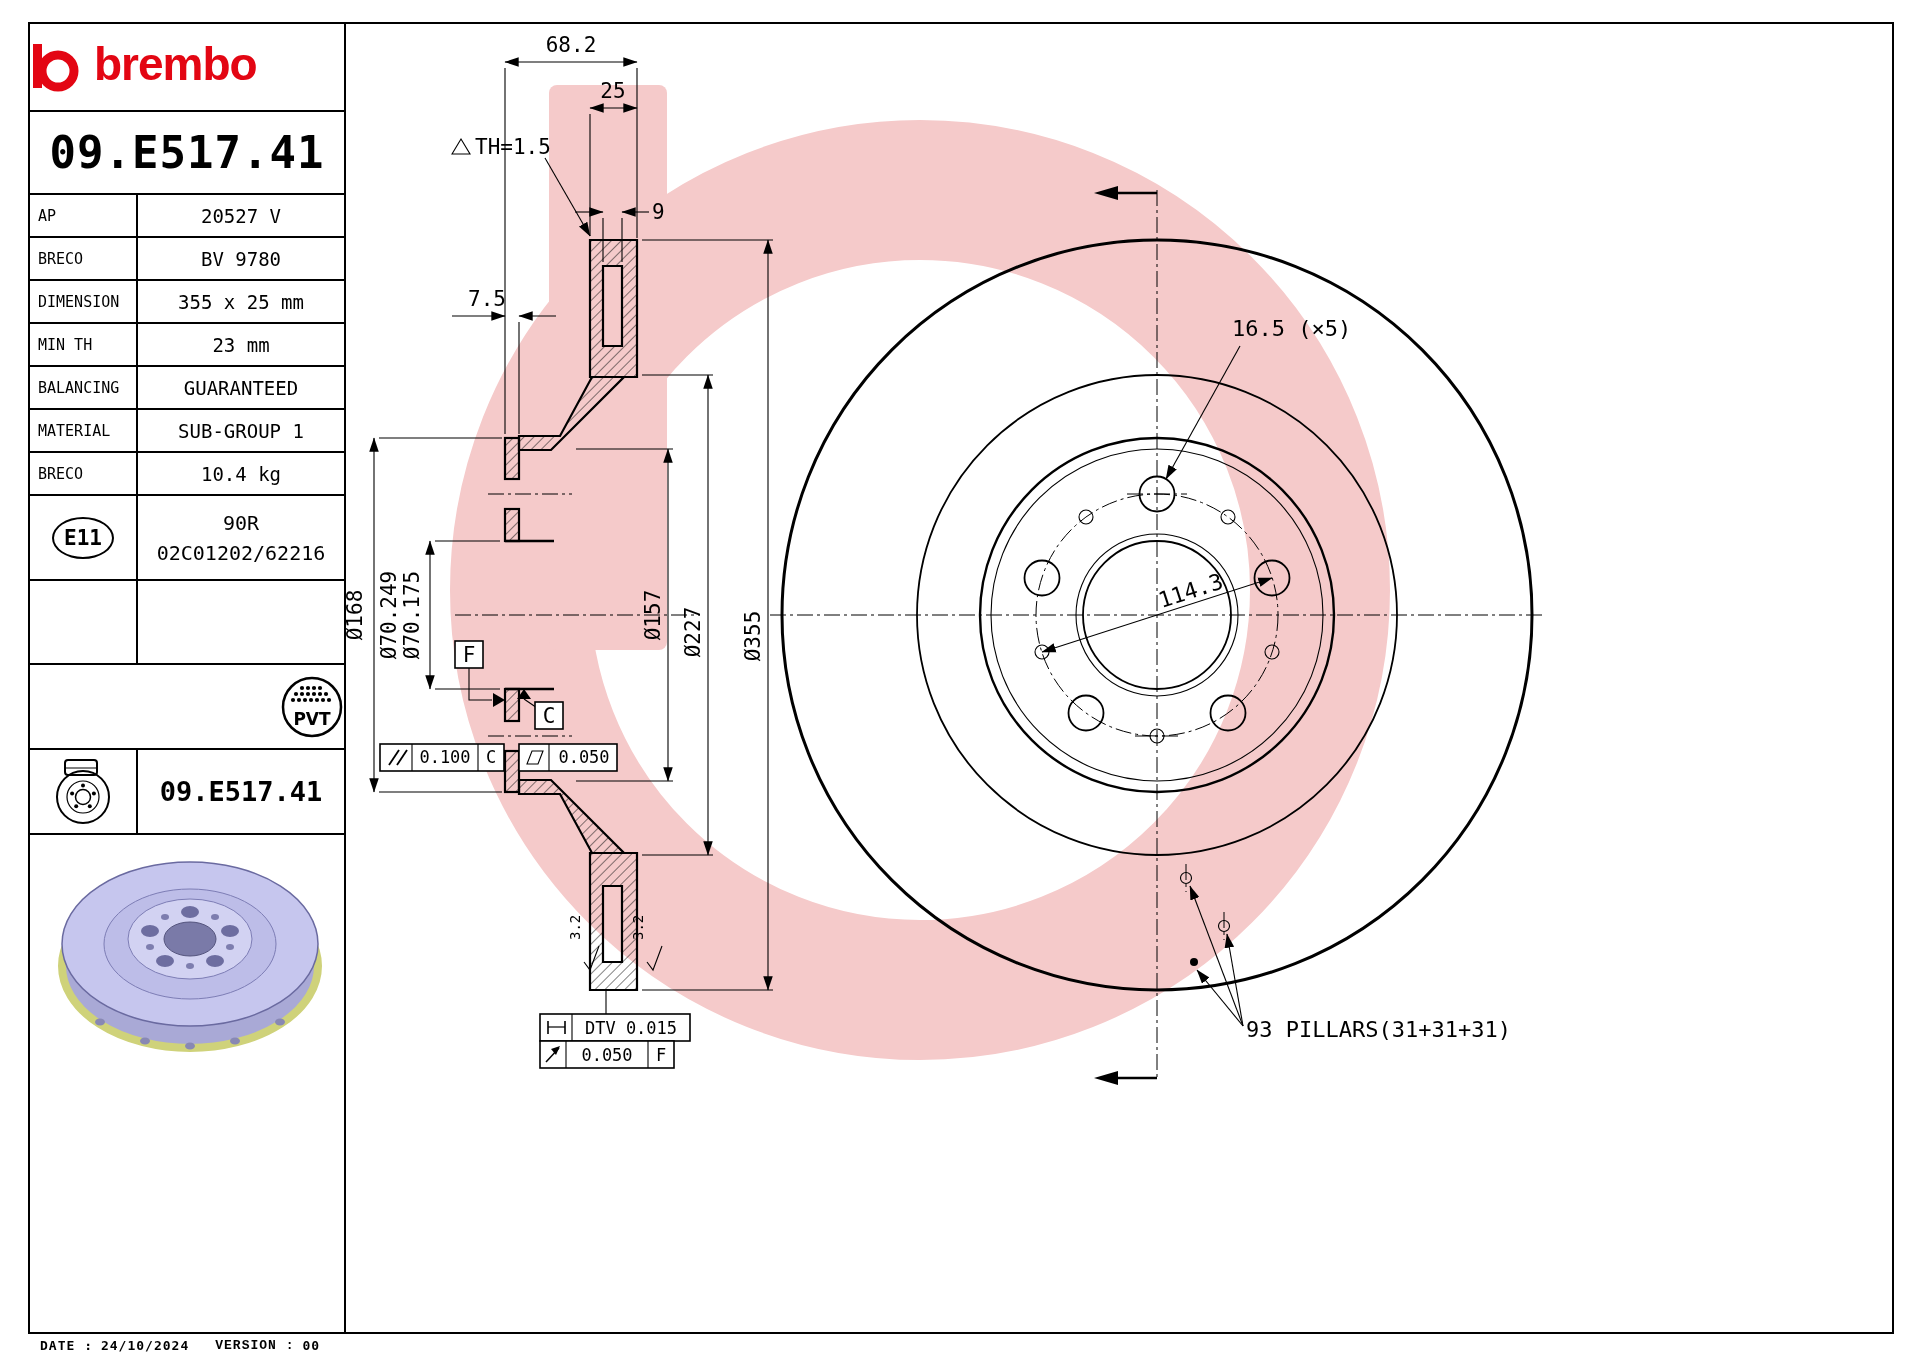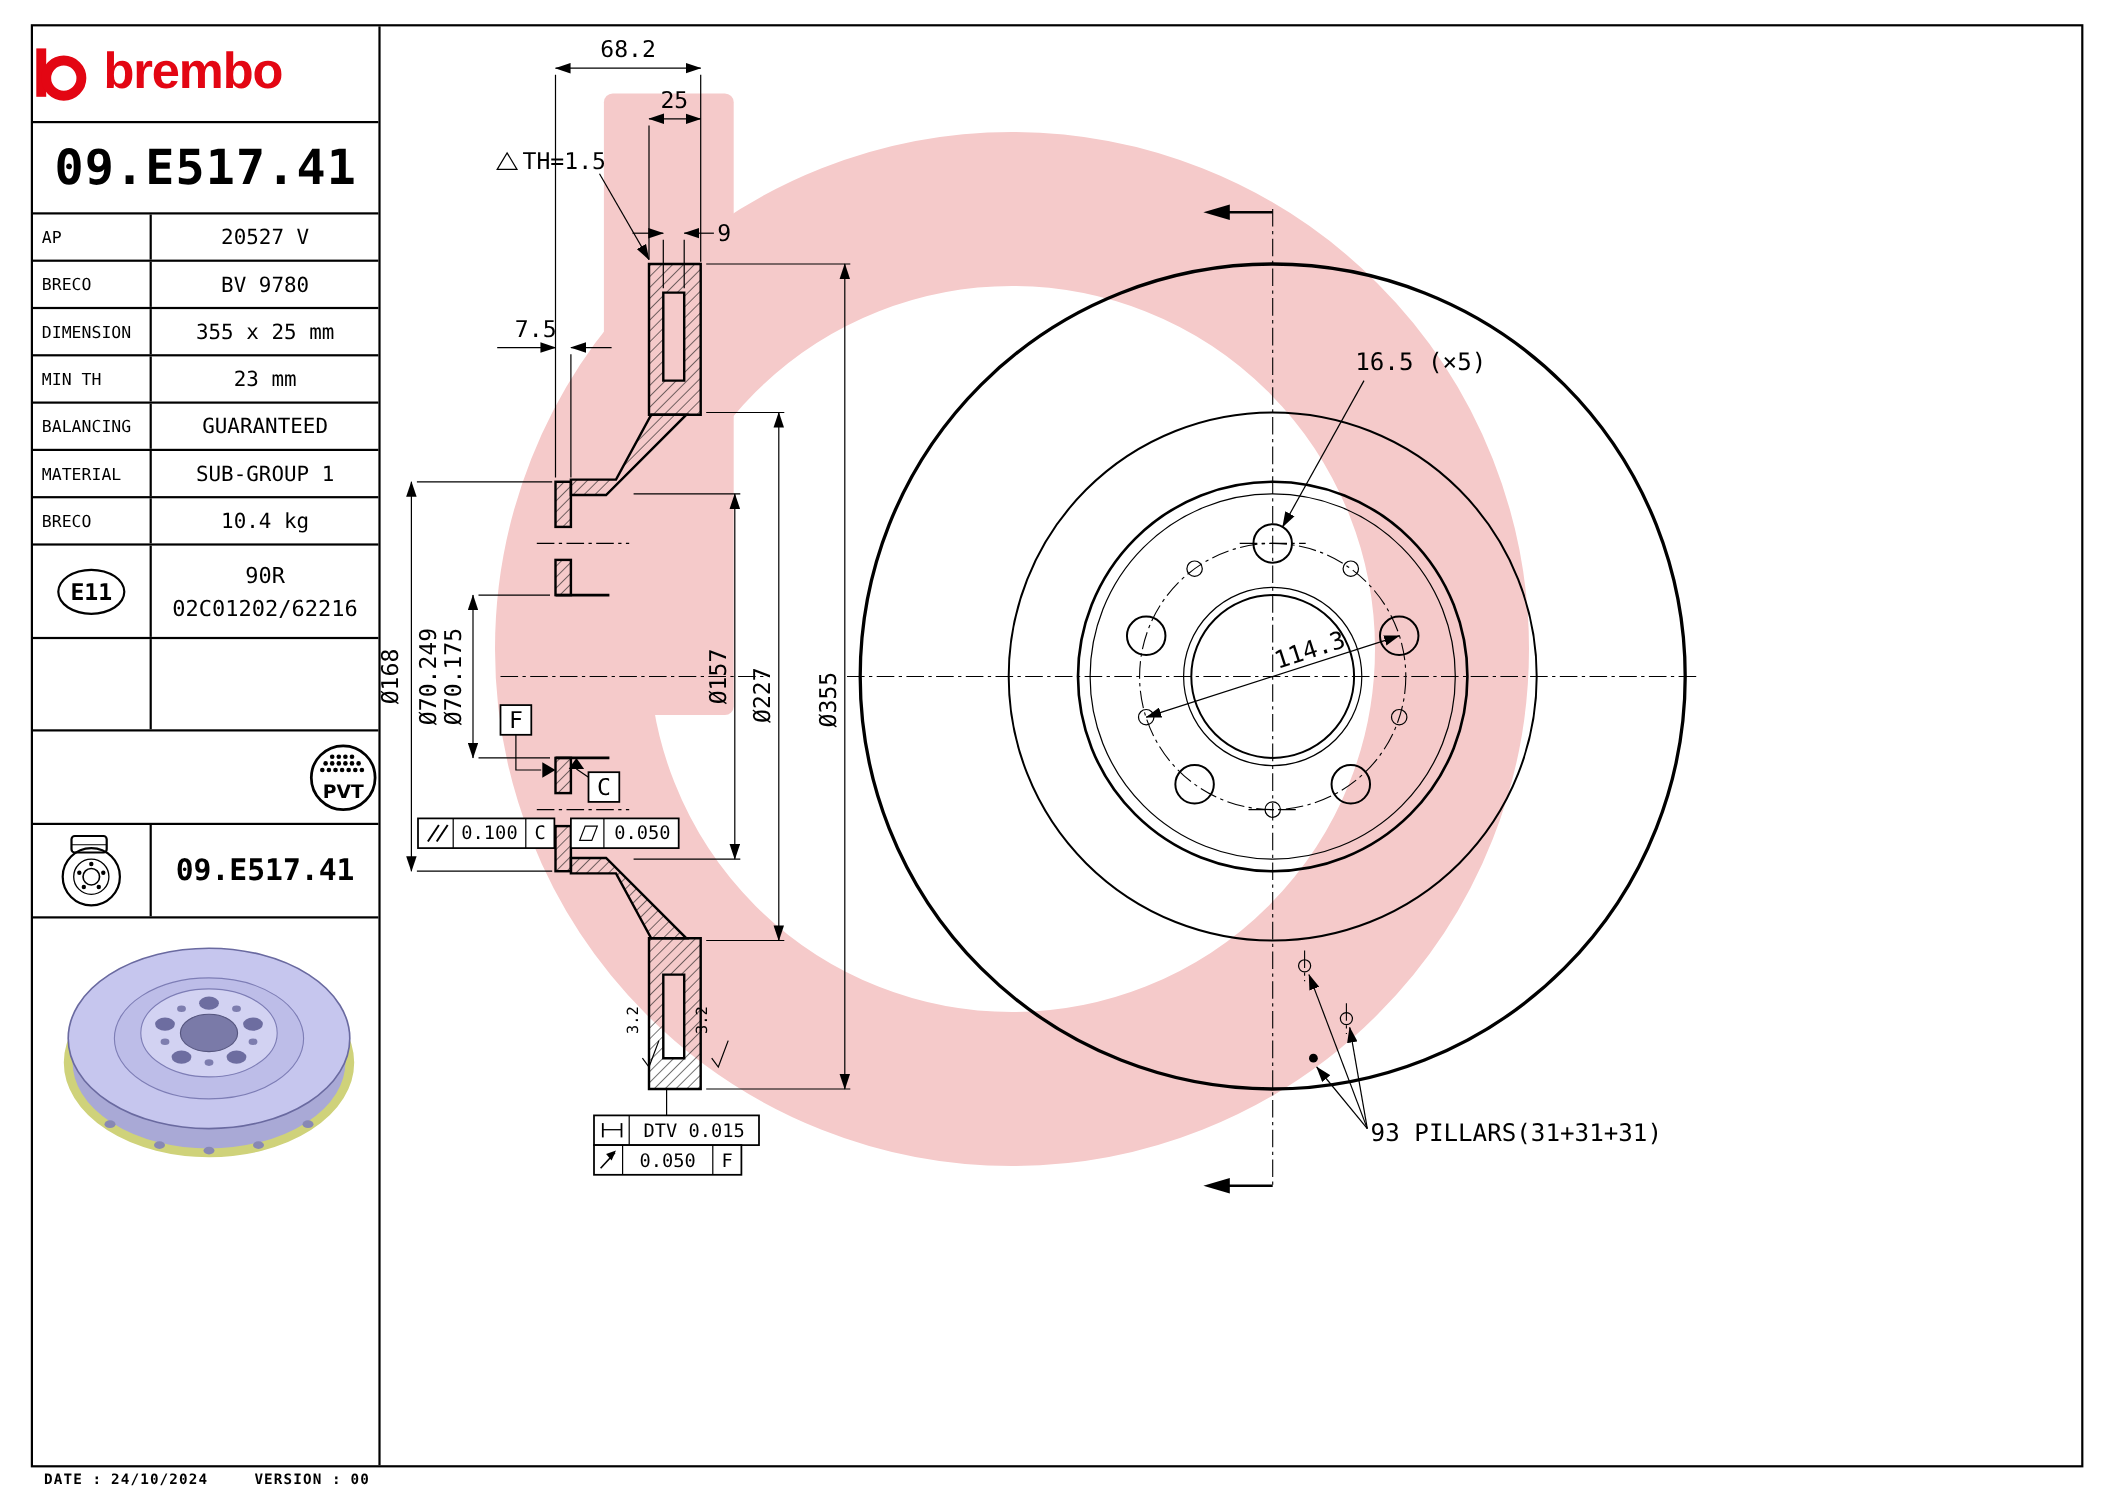--- a/index.html
+++ b/index.html
@@ -35,21 +35,21 @@
   .row-blank { height:84px; }
   .row-pvt { height:85px; justify-content:flex-end; }
   .row-disc { height:85px; }
   .disc-num { flex:1; display:flex; align-items:center; justify-content:center;
               font-size:27px; font-weight:bold; }
   .render3d { position:absolute; left:10px; top:815px; }
 
   .footer { position:absolute; left:40px; top:1338px; font-size:13px; font-weight:bold;
             letter-spacing:1px; display:flex; }
   .footer span { margin-right:8px; }
-  .footer .ver { margin-left:34px; }
+  .footer .ver { margin-left:18px;font-family:Liberation Mono, monospace; }
 
   
   .s-thick { stroke:#000; stroke-width:3; fill:none; }
   .s-med2  { stroke:#000; stroke-width:2.4; fill:none; }
   .s-med   { stroke:#000; stroke-width:1.8; fill:none; }
   .s-thin  { stroke:#000; stroke-width:1.1; fill:none; }
   .s-cl    { stroke:#000; stroke-width:1; fill:none; stroke-dasharray:16 4 3 4; }
   .s-dim   { stroke:#000; stroke-width:1.1; fill:none; }
   .hatched { fill:url(#hatch); stroke:#000; stroke-width:2.2; }
   .wbox    { fill:#fff; stroke:#000; stroke-width:1.6; }

